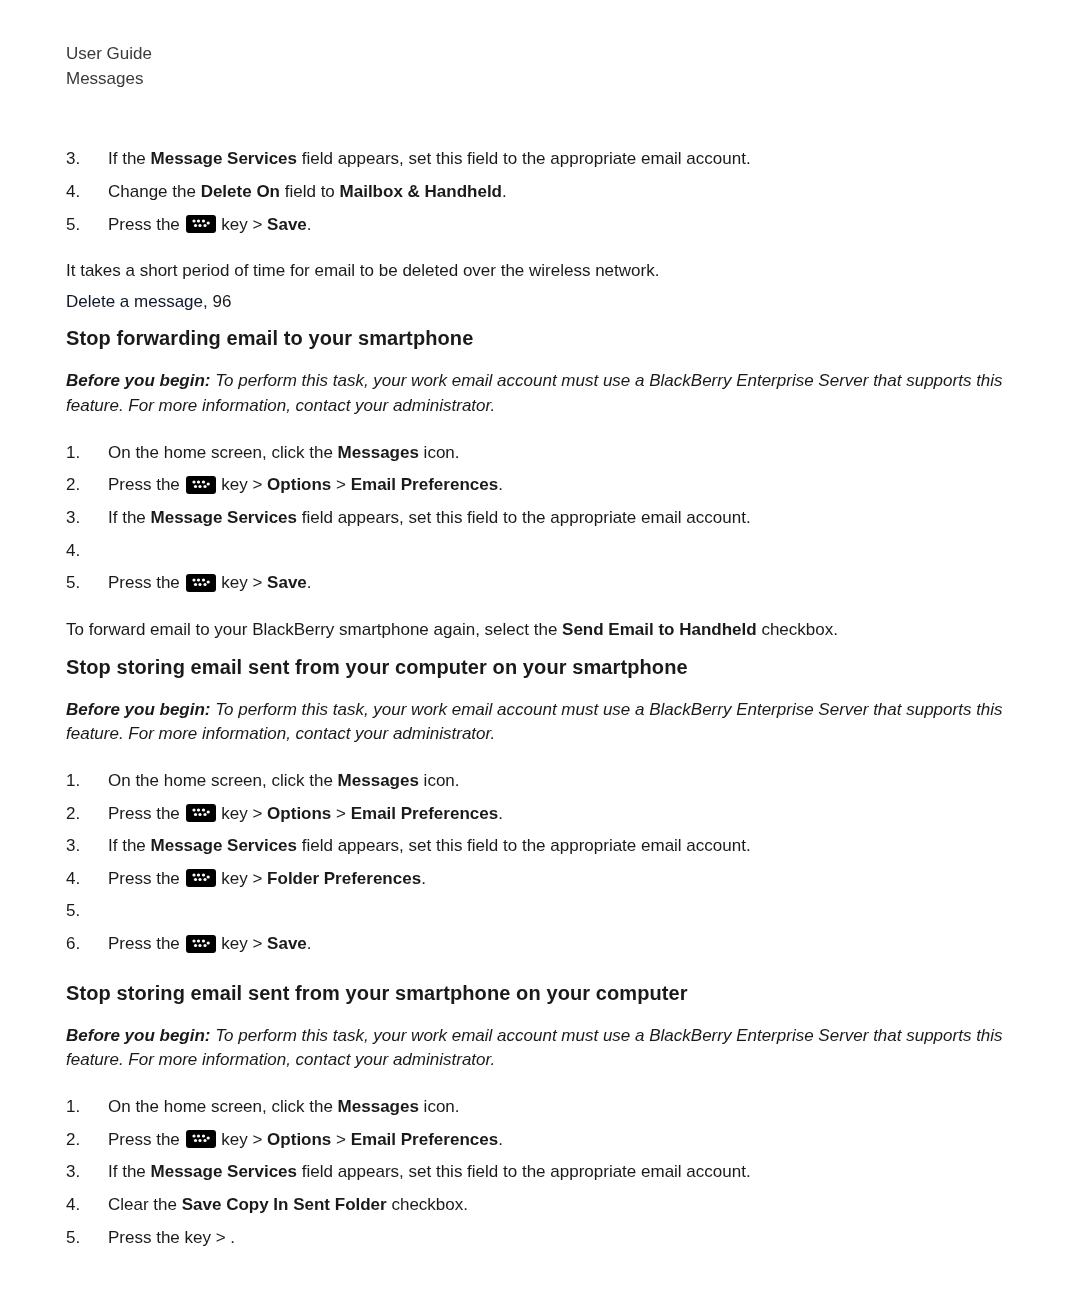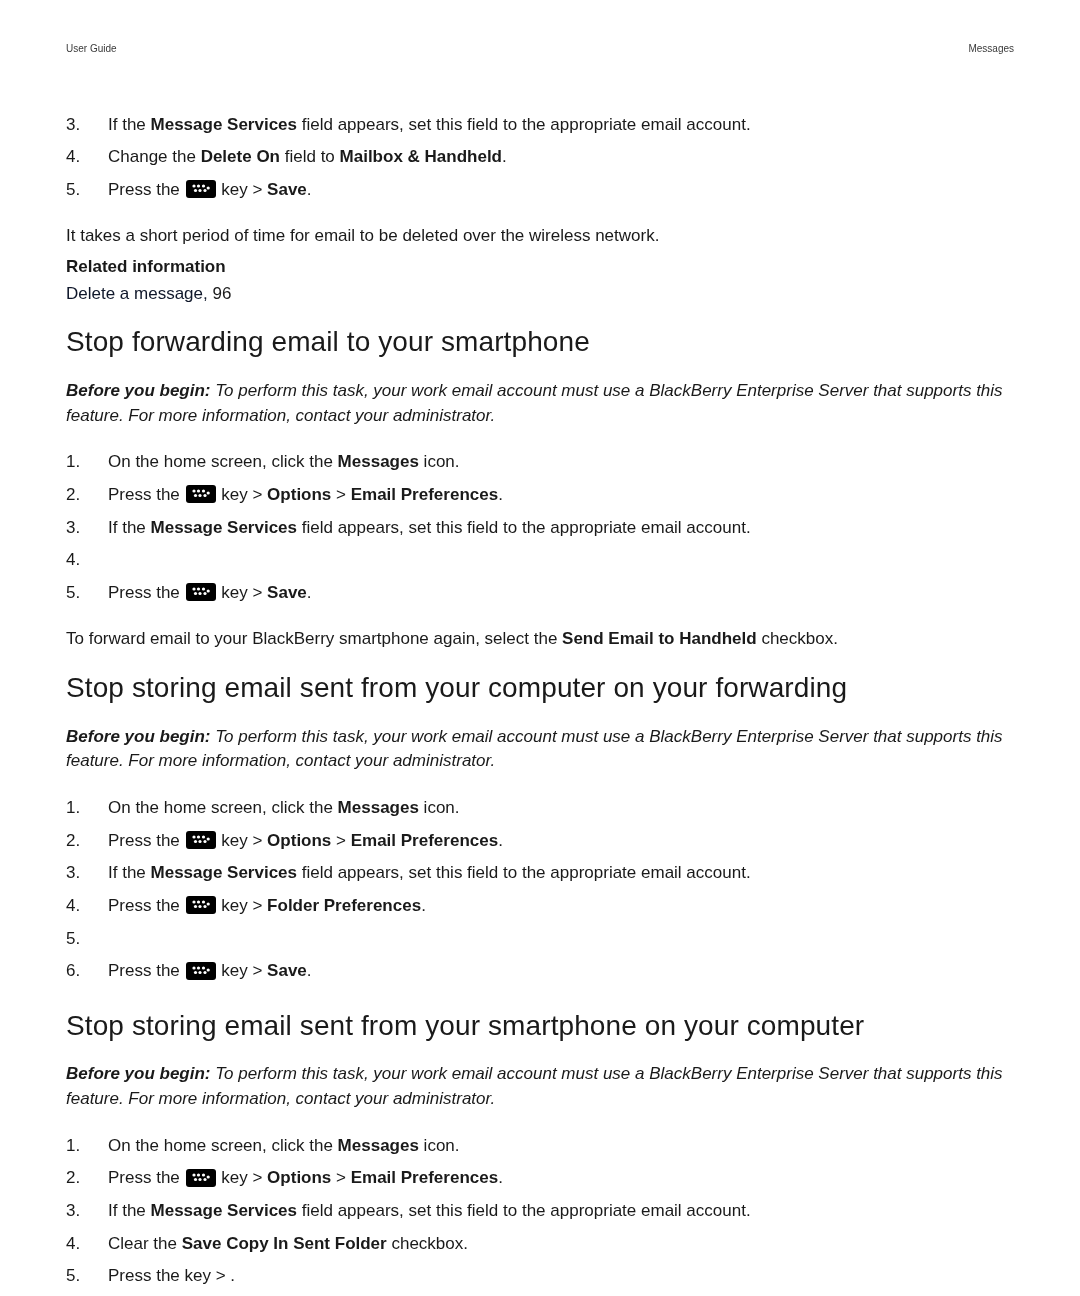--- a/index.html
+++ b/index.html
@@ -7,23 +7,24 @@
   body {
     font-family: "Helvetica Neue", Arial, sans-serif;
     color: #1a1a1a;
     padding: 42px 66px 40px 66px;
     font-size: 17px;
     line-height: 1.45;
   }
   .header-row {
     display: flex;
     justify-content: space-between;
-    font-size: 10px;
+    font-size: 17px;
     color: #3a3a3a;
     margin-bottom: 52px;
+    flex-direction: column;
   }
   .section0 { margin-bottom: 10px; }
   ol.steps {
     list-style: none;
     margin: 0 0 18px 0;
   }
   ol.steps li {
     display: flex;
     align-items: baseline;
     padding: 4px 0;
@@ -36,23 +37,23 @@
   ol.steps li .body {
     flex: 1;
   }
   .para { margin: 0 0 6px 0; }
   .related-heading {
     font-weight: 700;
     margin: 0 0 2px 0;
   }
   .link { color: #0f172a; }
   h2.section-title {
-    font-size: 28px;
-    font-weight: 400;
-    margin: 16px 0 16px 0;
+    font-size: 20px;
+    font-weight: 700;
+    margin: 10px 0 16px 0;
     letter-spacing: 0.1px;
   }
   .before-begin { margin-bottom: 18px; font-style: italic; }
   .before-begin .label { font-weight: 700; }
   .after-note { margin: 2px 0 10px 0; }
   .bb-key {
     display: inline-block;
     vertical-align: middle;
     width: 30px;
     height: 18px;
@@ -96,21 +97,20 @@
                 <circle cx="4.5" cy="7.5" r="1.6"></circle>
                 <circle cx="9" cy="7.5" r="1.6"></circle>
                 <circle cx="12.5" cy="3" r="1.6"></circle>
                 <circle cx="14" cy="7.5" r="1.6"></circle>
                 <circle cx="17.2" cy="5" r="1.6"></circle>
               </g>
             </svg></span> key &gt; <b>Save</b>.</span>
       </li>
     </ol>
   <p class="para">It takes a short period of time for email to be deleted over the wireless network.</p>
-  <p class="related-heading">Related information</p>
   <p class="para">
     <span class="link">Delete a message,</span><span> 96</span>
   </p>
 </div>
 
 <h2 class="section-title">Stop forwarding email to your smartphone</h2>
 <p class="before-begin">
   <span class="label">Before you begin: </span><span>To perform this task, your work email account must use a BlackBerry Enterprise Server that supports this feature. For more information, contact your administrator.</span>
 </p>
 <ol class="steps">
@@ -149,21 +149,21 @@
               <circle cx="9" cy="7.5" r="1.6"></circle>
               <circle cx="12.5" cy="3" r="1.6"></circle>
               <circle cx="14" cy="7.5" r="1.6"></circle>
               <circle cx="17.2" cy="5" r="1.6"></circle>
             </g>
           </svg></span> key &gt; <b>Save</b>.</span>
     </li>
   </ol>
 <p class="after-note">To forward email to your BlackBerry smartphone again, select the <b>Send Email to Handheld</b> checkbox.</p>
 
-<h2 class="section-title">Stop storing email sent from your computer on your forwarding</h2>
+<h2 class="section-title">Stop storing email sent from your computer on your smartphone</h2>
 <p class="before-begin">
   <span class="label">Before you begin: </span><span>To perform this task, your work email account must use a BlackBerry Enterprise Server that supports this feature. For more information, contact your administrator.</span>
 </p>
 <ol class="steps">
     <li>
       <span class="num">1.</span>
       <span class="body">On the home screen, click the <b>Messages</b> icon.</span>
     </li>
     <li>
       <span class="num">2.</span>

